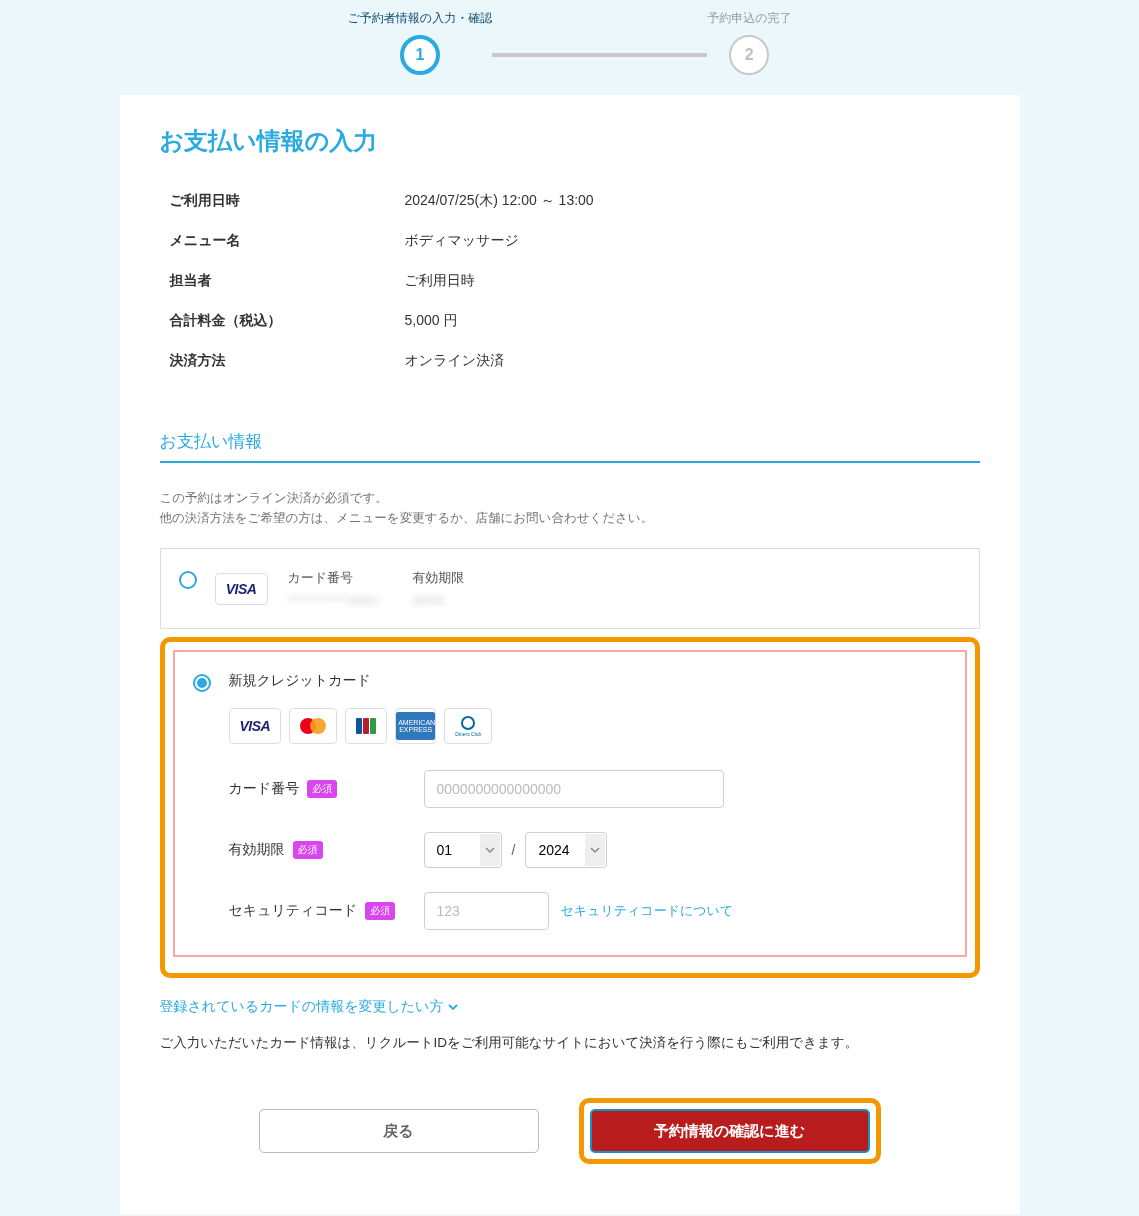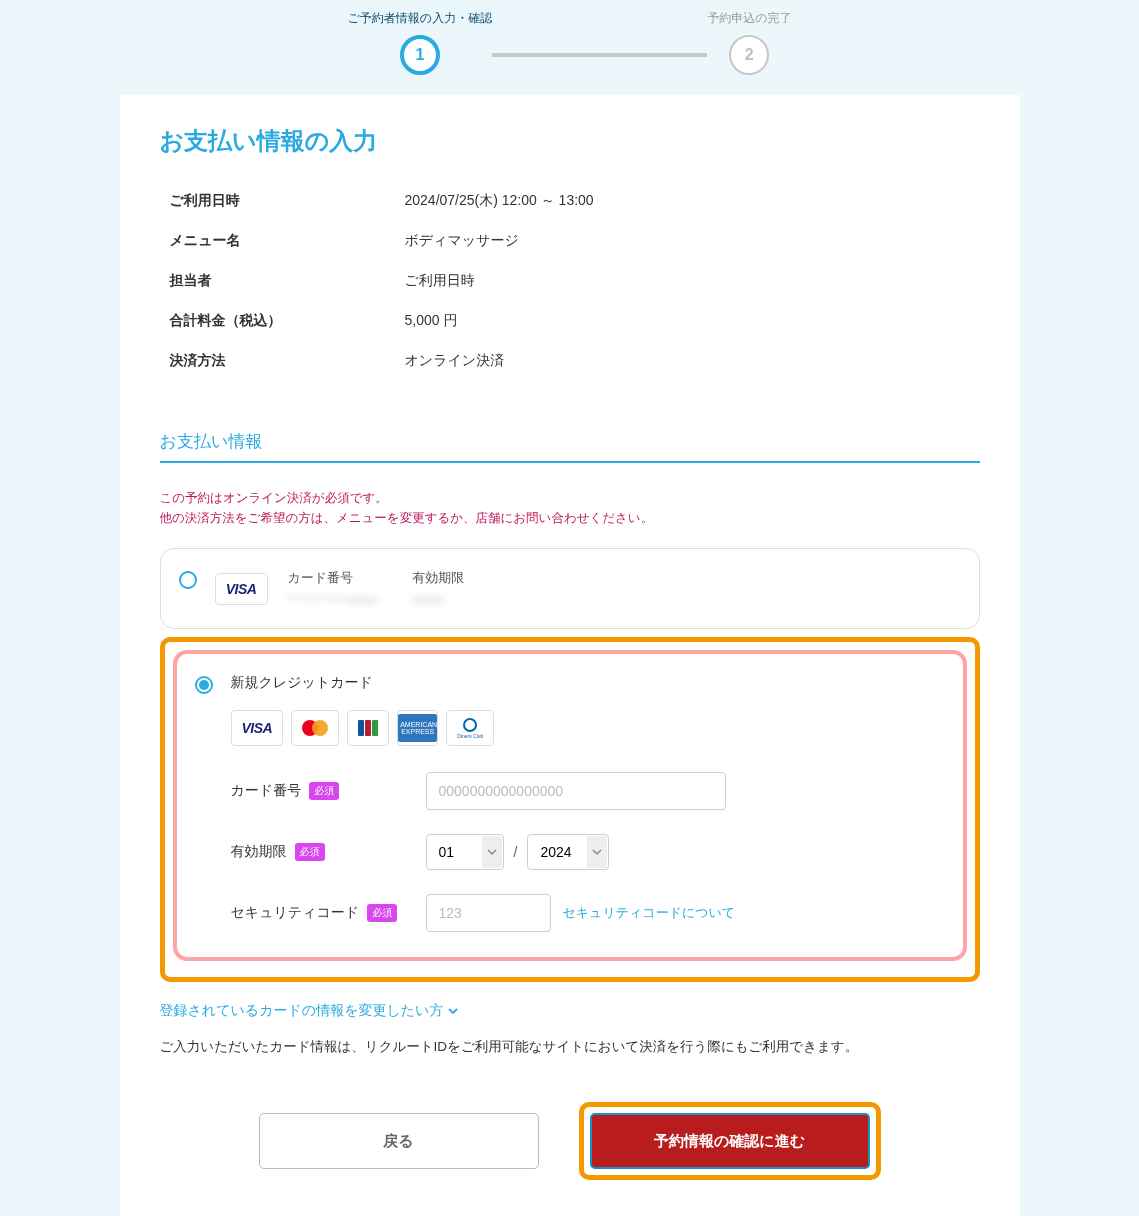--- a/index.html
+++ b/index.html
@@ -88,38 +88,38 @@
     .info-label {
       width: 235px;
       font-weight: 600;
       color: #333;
     }
     .info-value {
       color: #333;
     }
     .note {
       font-size: 12.5px;
-      color: #be185d;
+      color: #737373;
       line-height: 1.6;
       margin-bottom: 20px;
     }
     .payment-box {
       border: 1px solid #ddd;
-      border-radius: 14px;
+      border-radius: 1px;
       padding: 20px 18px;
       margin-bottom: 8px;
     }
     .highlight-wrap {
       border: 5px solid #f39800;
       border-radius: 10px;
       padding: 8px;
       margin-bottom: 20px;
     }
     .payment-box.selected {
-      border: 4px solid #fca5a5;
+      border: 2px solid #fca5a5;
     }
     .radio-row {
       display: flex;
       align-items: flex-start;
       gap: 18px;
     }
     .radio-input {
       width: 18px; height: 18px;
       border-radius: 50%;
       border: 2px solid #29abe2;
@@ -255,21 +255,21 @@
       margin-bottom: 46px;
     }
     .button-row {
       display: flex;
       justify-content: center;
       gap: 40px;
       align-items: center;
     }
     .btn {
       width: 280px;
-      height: 56px;
+      height: 44px;
       border-radius: 5px;
       font-size: 15px;
       font-weight: 600;
       cursor: pointer;
       display: flex;
       align-items: center;
       justify-content: center;
     }
     .btn-secondary {
       background: #fff;

